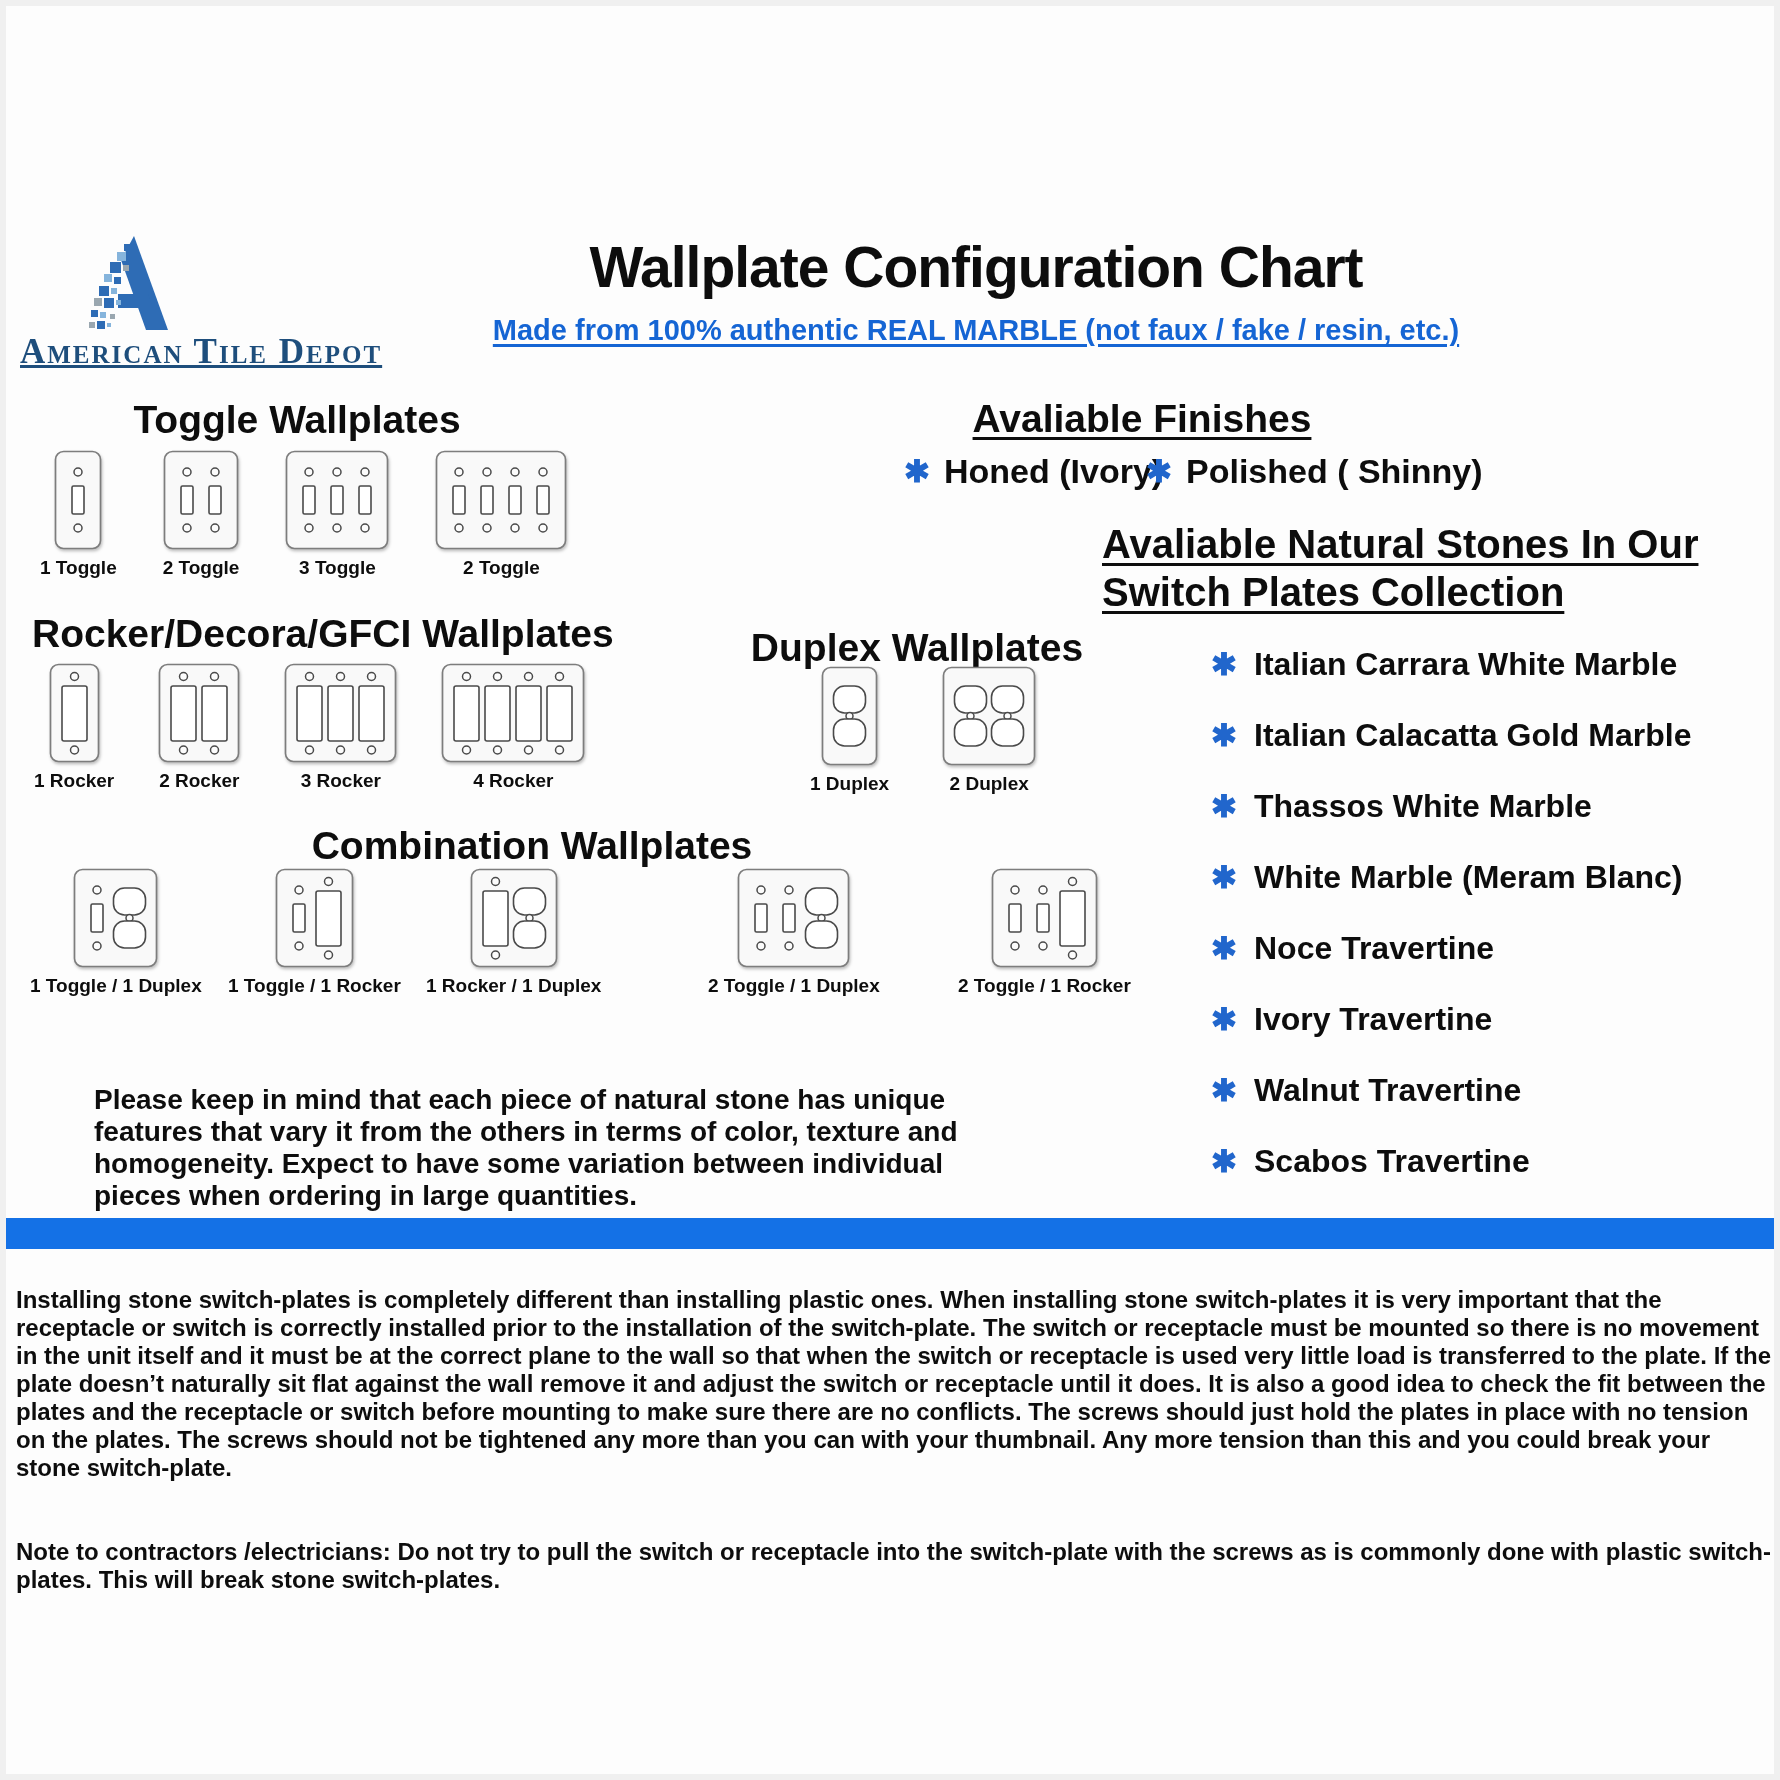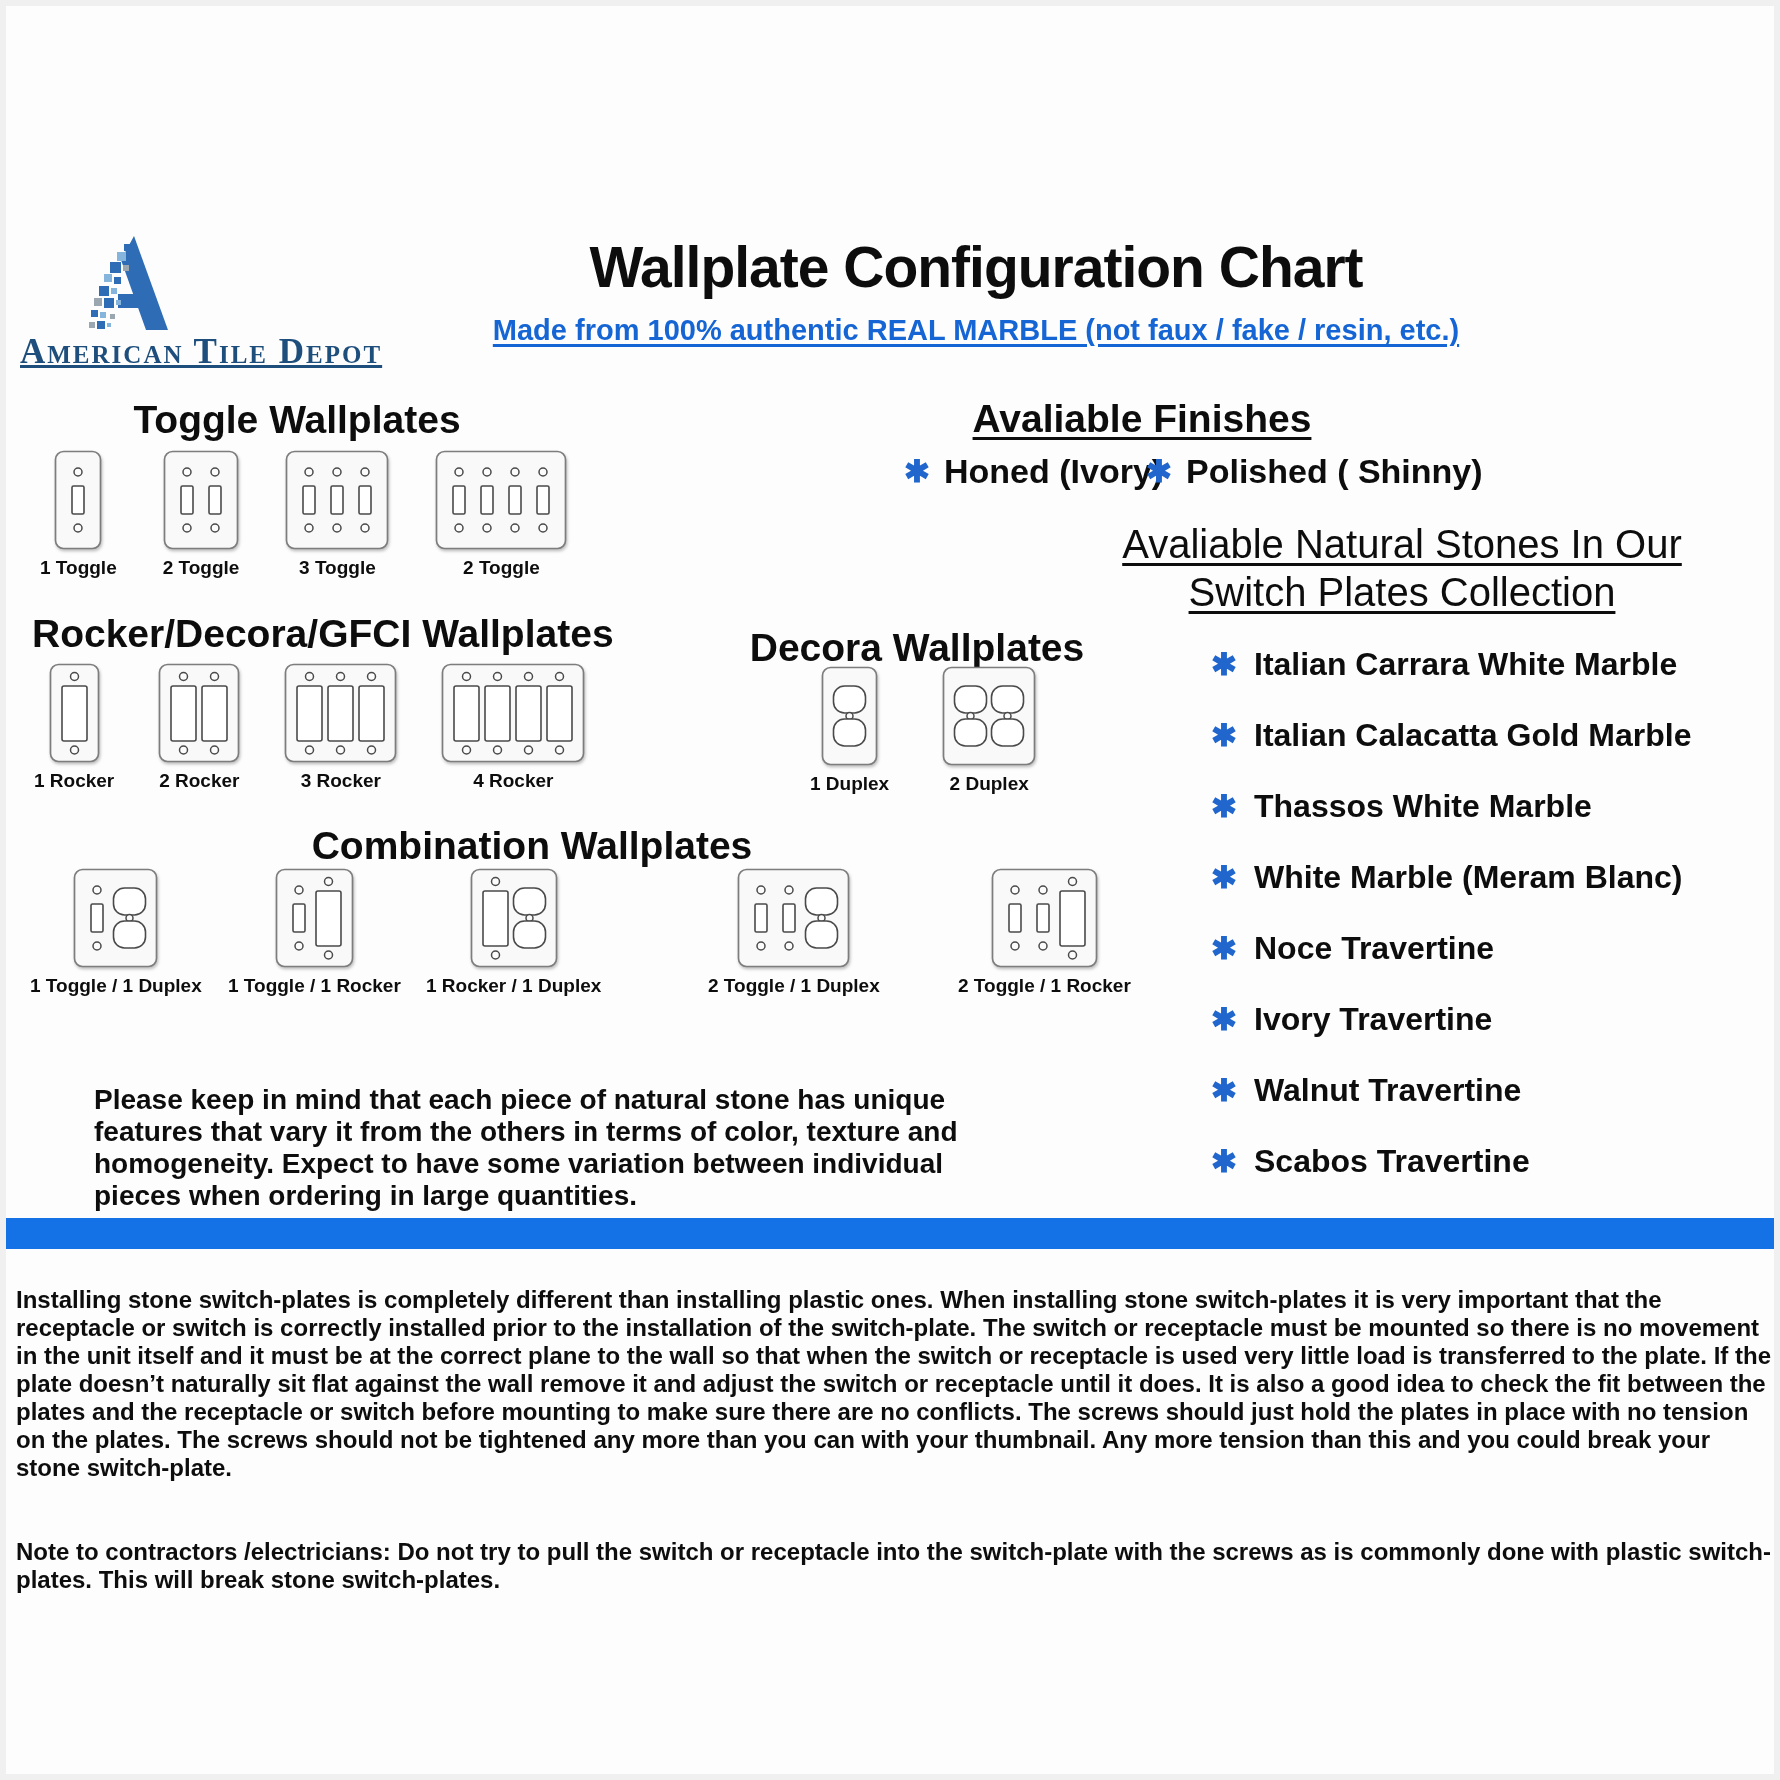--- a/index.html
+++ b/index.html
@@ -51,22 +51,22 @@
     position:absolute;left:936px;top:391px;width:400px;margin:0;text-align:center;
     font-size:39px;font-weight:bold;text-decoration:underline;
     text-decoration-thickness:3px;text-underline-offset:5px;white-space:nowrap;
   }
   .finish-item{position:absolute;top:446px;display:flex;align-items:center;gap:14px;
     font-size:34px;font-weight:bold;white-space:nowrap;}
   .finish-0{left:898px;}
   .finish-1{left:1140px;}
   .star{font-size:31px;font-weight:bold;line-height:1;}
   .stones-heading{
-    position:absolute;left:1096px;top:514px;width:600px;margin:0;text-align:center;
-    font-size:40px;font-weight:normal;line-height:48px;
+    position:absolute;left:1096px;top:514px;width:600px;margin:0;
+    font-size:40px;font-weight:bold;line-height:48px;
   }
   .stones-heading div{text-decoration:underline;text-decoration-thickness:3px;text-underline-offset:5px;white-space:nowrap;}
   .stones-list{position:absolute;left:1205px;top:640px;width:560px;list-style:none;margin:0;padding:0;}
   .stone-item{display:flex;align-items:center;gap:17px;font-size:32px;font-weight:bold;
     margin-bottom:34px;white-space:nowrap;}
   
   .variation-note{
     position:absolute;left:88px;top:1050px;width:880px;
     font-size:28px;font-weight:bold;line-height:32px;
   }
@@ -114,21 +114,21 @@
     <div class="logo-text" style="color: rgb(30, 78, 124);">American Tile Depot</div>
   </div>
 
   <div class="title-block">
     <h1 class="main-title">Wallplate Configuration Chart</h1>
     <div class="subtitle" style="color: rgb(21, 101, 212);">Made from 100% authentic REAL MARBLE (not faux / fake / resin, etc.)</div>
   </div>
 
   <h2 class="sec-heading h-toggle">Toggle Wallplates</h2>
   <h2 class="sec-heading h-rocker">Rocker/Decora/GFCI Wallplates</h2>
-  <h2 class="sec-heading h-duplex">Decora Wallplates</h2>
+  <h2 class="sec-heading h-duplex">Duplex Wallplates</h2>
   <h2 class="sec-heading h-comb">Combination Wallplates</h2>
 
   <div class="plate-row row-toggle">
       <figure class="plate-fig">
         <svg width="48" height="100" viewBox="0 0 48 100">
     <rect class="plate-body" x="1.5" y="1.5" width="45" height="97" rx="8"></rect>
     <circle class="screw" cx="24" cy="22" r="4"></circle>
     <rect class="slot" x="18" y="36" width="12" height="28" rx="1.5"></rect>
     <circle class="screw" cx="24" cy="78" r="4"></circle>
         </svg>

